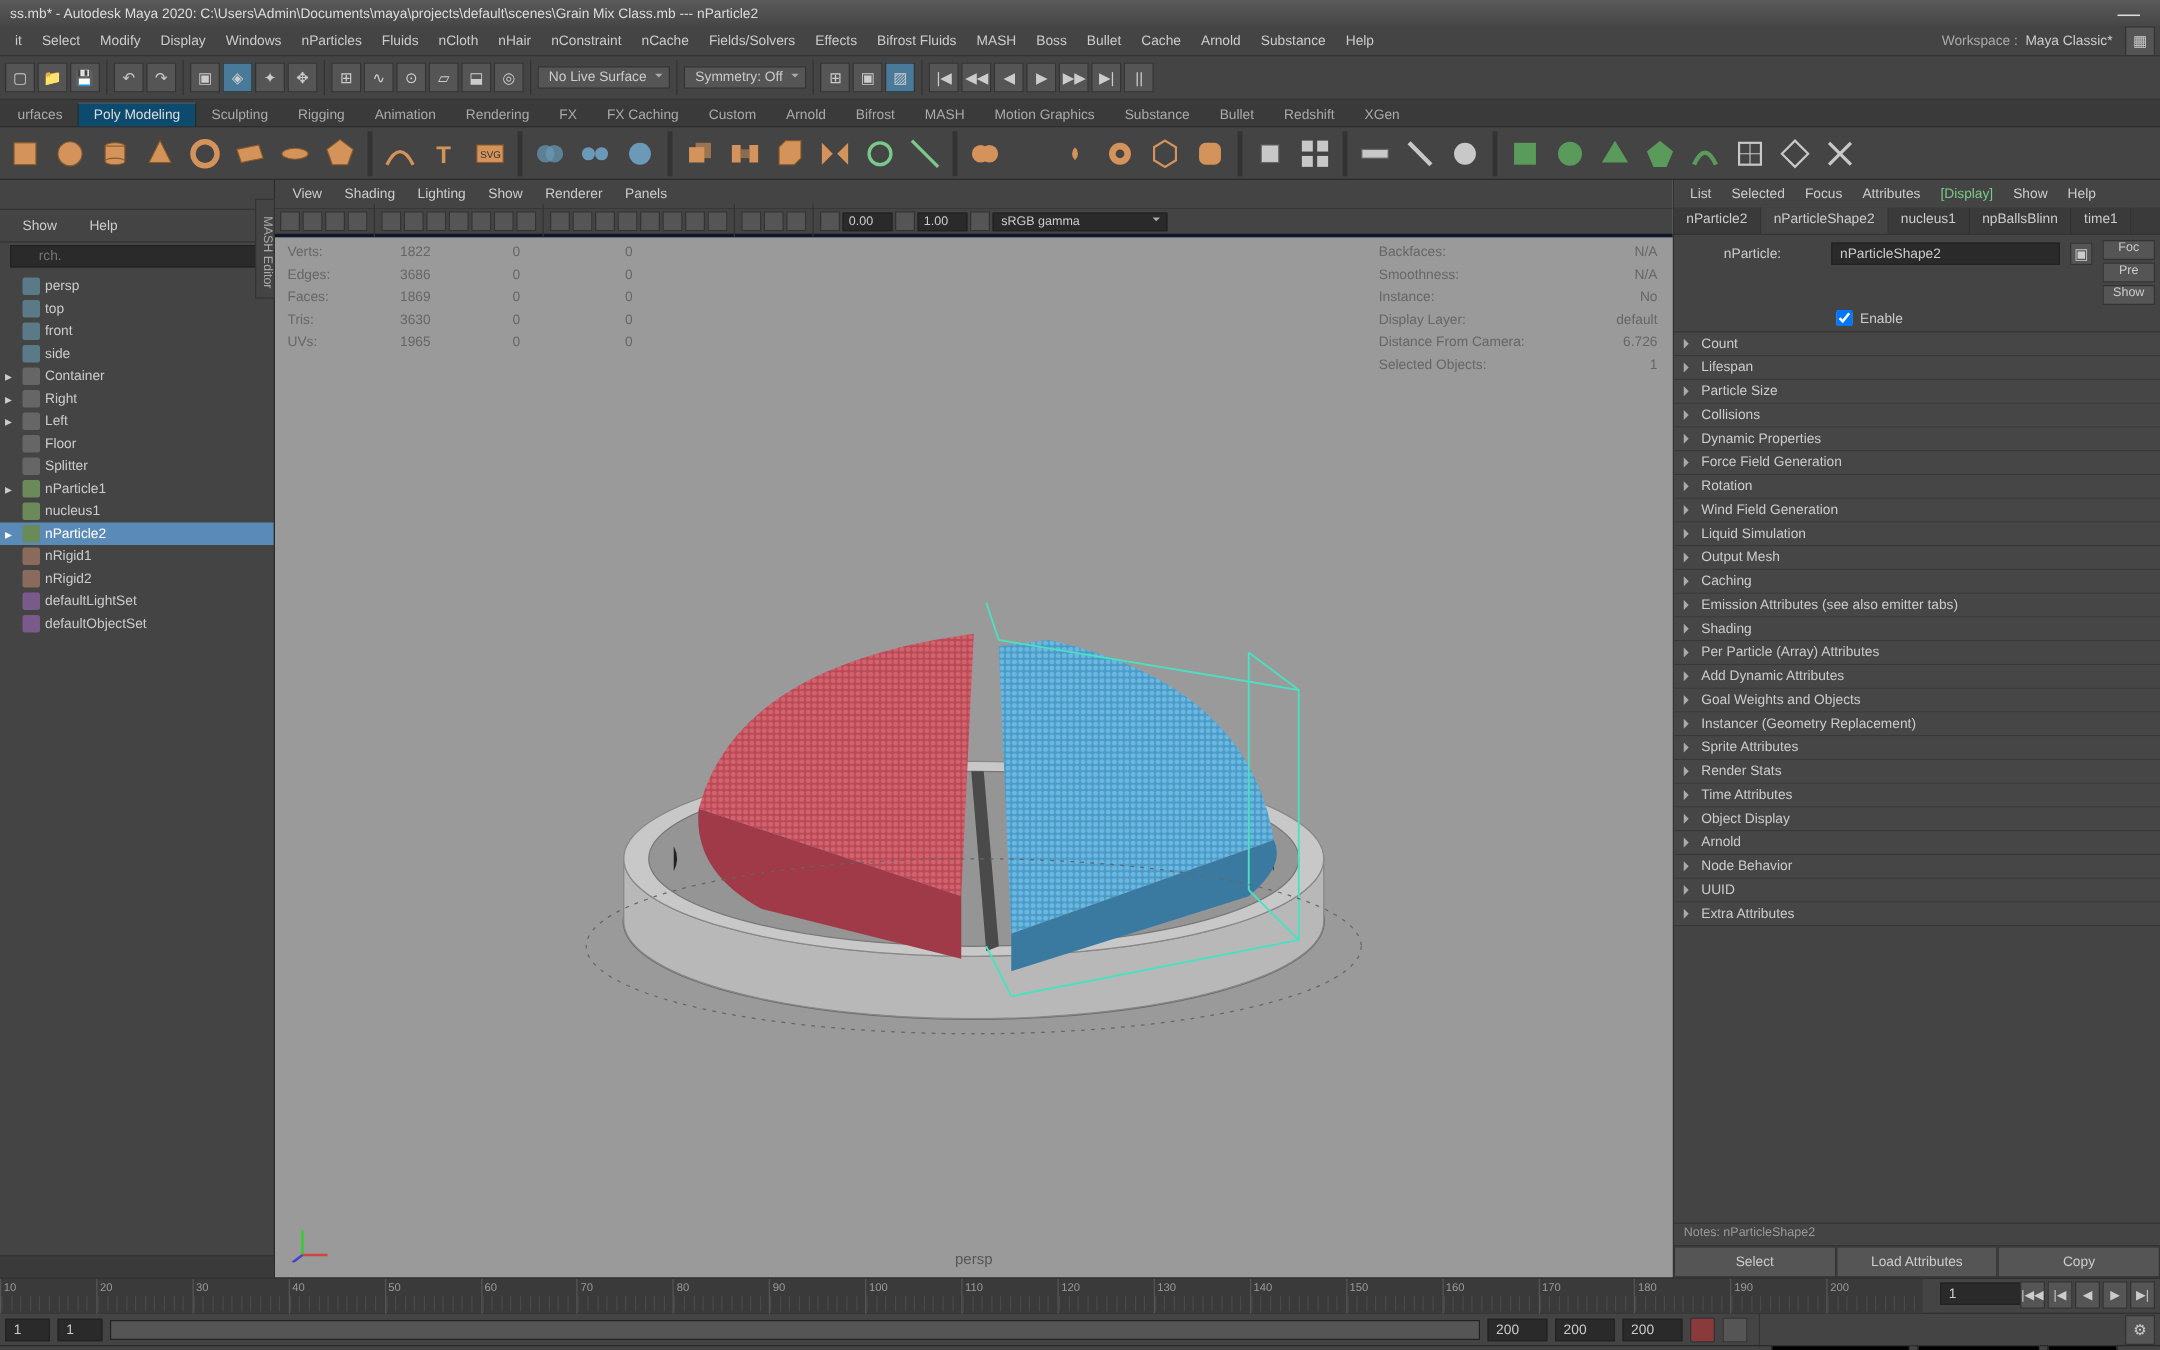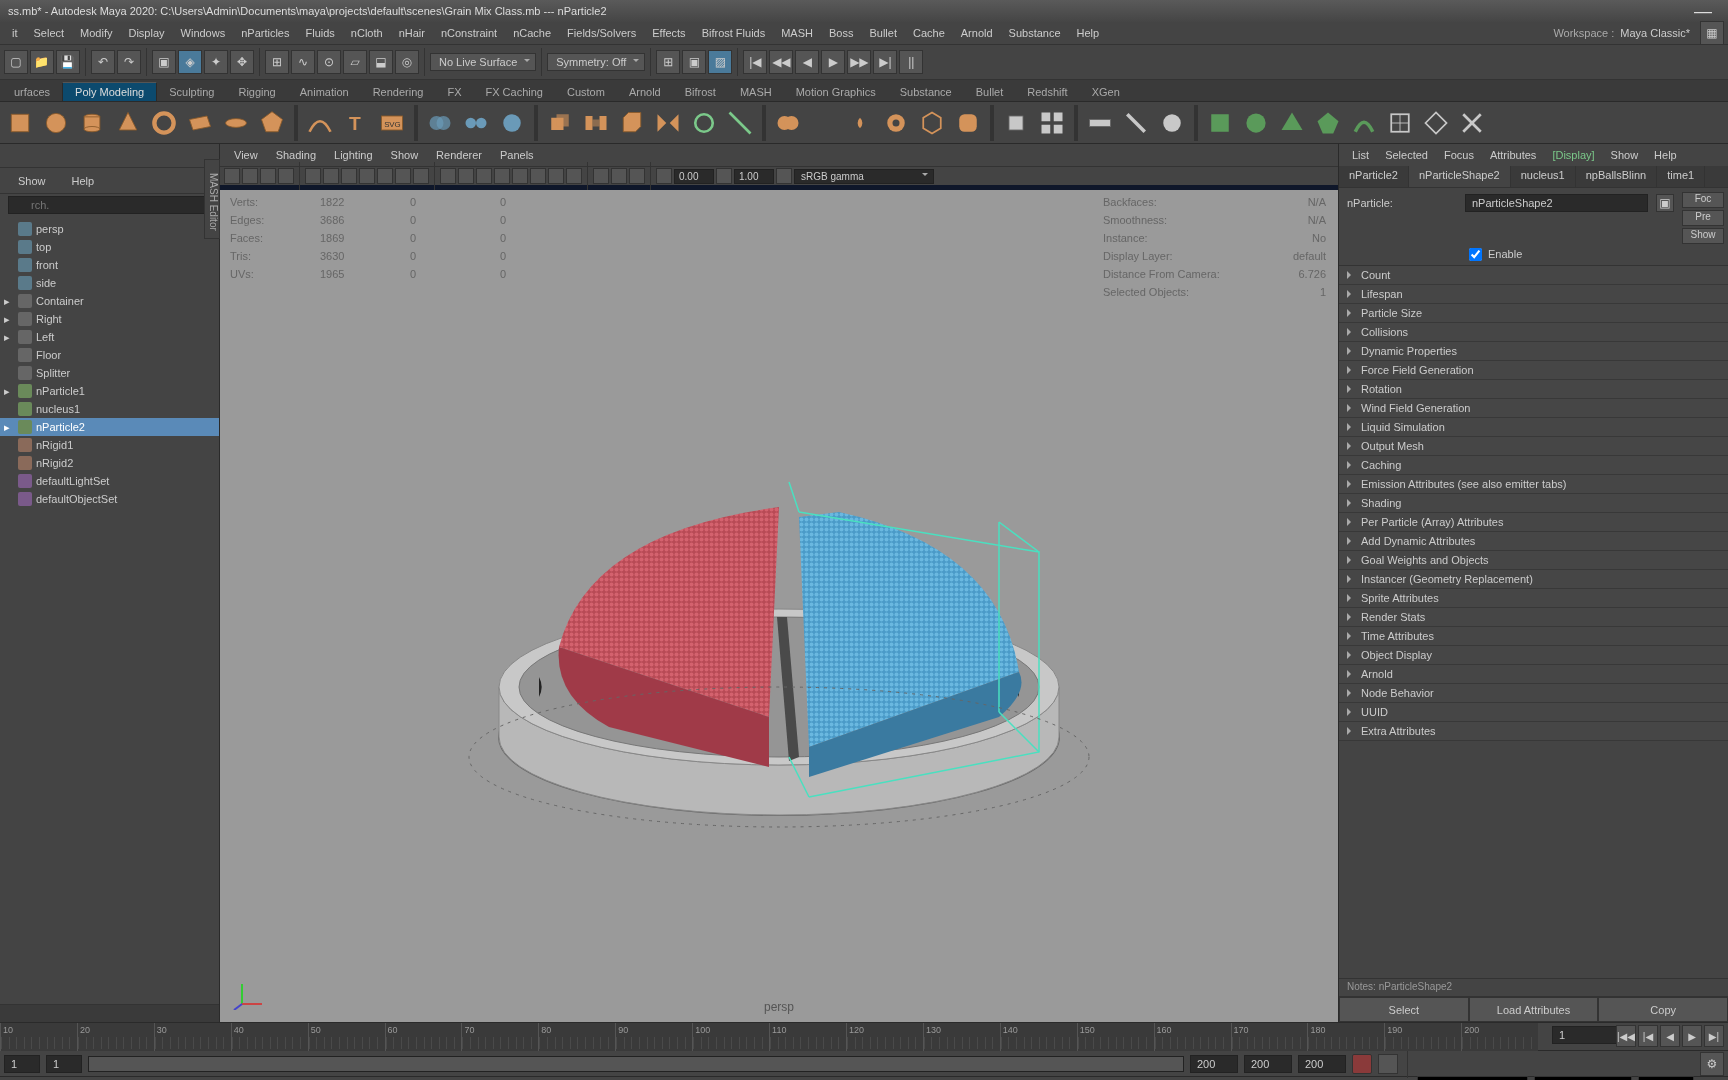--- a/index.html
+++ b/index.html
@@ -54,21 +54,21 @@
 .outliner-item .oico.rigid { background: #8a6a5a; }
 .outliner-item .oico.set { background: #7a5a8a; }
 .outliner-item.selected { background: #5a8ab8; color: #fff; }
 .outliner-bottom-scroll { height: 18px; background: #3a3a3a; border-top: 1px solid #333; }
 
 
 .viewport-wrap { flex: 1; position: relative; background: #999; display: flex; flex-direction: column; }
 .vp-side-tab { position: absolute; left: -16px; top: 15px; width: 16px; height: 80px; background: #444; writing-mode: vertical-rl; text-align: center; font-size: 10px; color: #aaa; border: 1px solid #333; cursor: pointer; padding-top: 6px; }
 .vp-menubar { height: 22px; background: #444; display: flex; align-items: center; padding: 0 6px; gap: 2px; }
 .vp-menu-item { padding: 2px 8px; cursor: pointer; color: #ccc; font-size: 11px; }
-.vp-toolbar { height: 24px; background: #444; border-top: 1px solid #333; border-bottom: 5px solid #0f172a; display: flex; align-items: center; padding: 0 4px; gap: 2px; }
+.vp-toolbar { height: 24px; background: #444; border-top: 1px solid #333; border-bottom: 3px solid #0f172a; display: flex; align-items: center; padding: 0 4px; gap: 2px; }
 .vp-tool-sm { width: 16px; height: 16px; background: #555; border: 1px solid #333; cursor: pointer; }
 .vp-tool-num { background: #2a2a2a; border: 1px solid #222; color: #ccc; padding: 1px 4px; font-size: 10px; width: 40px; }
 .vp-gamma { background: #2a2a2a; border: 1px solid #222; color: #ccc; padding: 1px 6px; font-size: 10px; width: 140px; position: relative; }
 .vp-gamma::after { content: ''; position: absolute; right: 5px; top: 50%; transform: translateY(-50%); border: 3px solid transparent; border-top-color: #aaa; }
 
 .vp-canvas { flex: 1; position: relative; background: #9a9a9a; overflow: hidden; }
 
 
 .hud-left { position: absolute; left: 10px; top: 6px; font-size: 11px; color: #666; }
 .hud-left .row { display: flex; gap: 40px; height: 18px; }
@@ -88,25 +88,25 @@
 
 
 .right-panel { width: 390px; background: #444; border-left: 1px solid #2a2a2a; display: flex; flex-direction: column; }
 .rp-menubar { height: 22px; display: flex; align-items: center; padding: 0 6px; gap: 2px; }
 .rp-menu-item { padding: 2px 7px; cursor: pointer; color: #ccc; font-size: 11px; }
 .rp-menu-item.active { color: #7bc98a; }
 .rp-tabs { height: 22px; display: flex; border-bottom: 1px solid #333; background: #3a3a3a; }
 .rp-tab { padding: 3px 10px; font-size: 11px; color: #ccc; cursor: pointer; border-right: 1px solid #333; }
 .rp-tab.active { background: #444; }
 .rp-name-row { display: flex; align-items: center; gap: 8px; padding: 6px 8px; }
-.rp-name-row .lbl { font-size: 11px; color: #ccc; width: 110px; text-align: left; }
+.rp-name-row .lbl { font-size: 11px; color: #ccc; width: 110px; text-align: center; }
 .rp-name-row input { flex: 1; background: #2a2a2a; border: 1px solid #222; color: #ccc; padding: 2px 6px; font-size: 11px; }
 .rp-right-btns { display: flex; flex-direction: column; gap: 2px; }
 .rp-rb { width: 42px; height: 16px; background: #555; border: 1px solid #333; font-size: 10px; text-align: center; cursor: pointer; }
-.rp-enable-row { display: flex; align-items: flex-start; gap: 6px; padding: 4px 8px 4px 130px; border-bottom: 1px solid #333; }
+.rp-enable-row { display: flex; align-items: center; gap: 6px; padding: 4px 8px 4px 130px; border-bottom: 1px solid #333; }
 .rp-enable-row input[type=checkbox] { width: 13px; height: 13px; }
 .rp-sections { flex: 1; overflow: auto; }
 .rp-section { border-bottom: 1px solid #383838; }
 .rp-section-header { display: flex; align-items: center; padding: 3px 8px; cursor: pointer; background: #464646; }
 .rp-section-header::before { content: ''; display: inline-block; border: 4px solid transparent; border-left-color: #aaa; margin-right: 6px; }
 .rp-notes { height: 18px; padding: 2px 8px; font-size: 10px; color: #999; border-top: 1px solid #333; }
 .rp-bottom-btns { height: 26px; display: flex; border-top: 1px solid #333; }
 .rp-btn { flex: 1; background: #555; border: 1px solid #333; text-align: center; line-height: 24px; cursor: pointer; font-size: 11px; }
 
 

